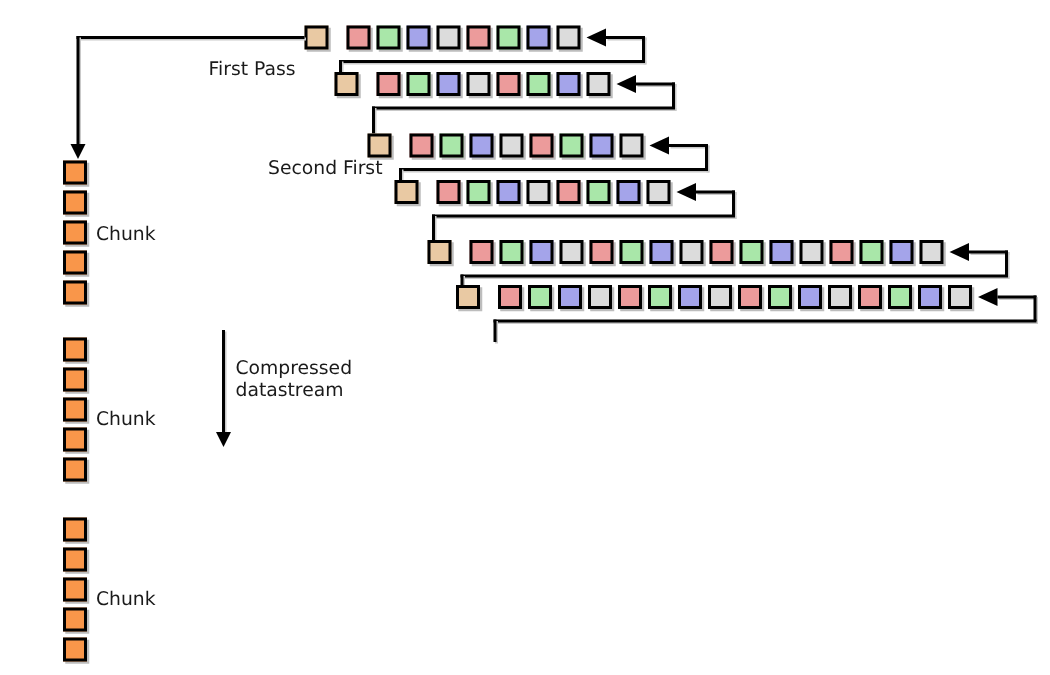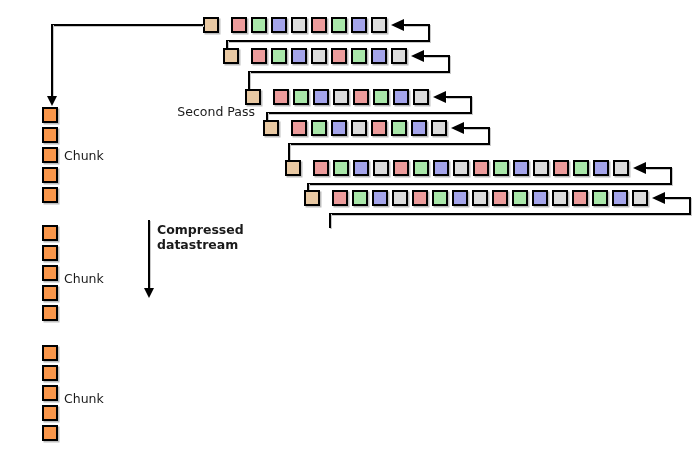--- a/index.html
+++ b/index.html
@@ -8,42 +8,43 @@
     font-family:"DejaVu Sans","Liberation Sans",sans-serif;color:#1a1a1a;
   }
   .lbl{position:absolute;font-size:12.5px;line-height:15px;white-space:nowrap;}
   .pass-lbl{text-align:right;}
   #lbl-first{left:97px;top:38px;width:100px;}
   #lbl-second{left:155px;top:104px;width:100px;}
   #lbl-third{left:182px;top:177px;width:100px;}
   #lbl-chunk1{left:64px;top:148px;}
   #lbl-chunk2{left:64px;top:271px;}
   #lbl-chunk3{left:64px;top:391px;}
-  #lbl-stream{left:157px;top:222px;font-weight:bold;}
+  #lbl-stream{left:157px;top:237px;}
   .sq{
     position:absolute;width:16px;height:16px;box-sizing:border-box;
     border:2px solid #000;box-shadow:1.5px 1.5px 0 #bdbdbd;
   }
   .ln{position:absolute;background:#000;box-shadow:1px 1px 0 #c9c9c9;}
   .ah-left{
     position:absolute;width:0;height:0;
     border-top:6px solid transparent;border-bottom:6px solid transparent;
     border-right:13px solid #000;
   }
   .ah-down{
     position:absolute;width:0;height:0;
     border-left:5px solid transparent;border-right:5px solid transparent;
     border-top:10px solid #000;
   }
 </style>
 </head>
 <body>
 
 <div id="diagram" class="canvas">
-  <div class="lbl pass-lbl" id="lbl-second">Second Pass</div>
+  <div class="lbl pass-lbl" id="lbl-first">First Pass</div>
+  <div class="lbl pass-lbl" id="lbl-second">Second First</div>
   <div class="lbl" id="lbl-chunk1">Chunk</div>
   <div class="lbl" id="lbl-chunk2">Chunk</div>
   <div class="lbl" id="lbl-chunk3">Chunk</div>
   <div class="lbl" id="lbl-stream">
     <div>Compressed</div>
     <div>datastream</div>
   </div>
   <div id="gen">
       <div class="sq" style="left: 203px; top: 17px; background: rgb(233, 201, 163);"></div>
       <div class="sq" style="left: 231px; top: 17px; background: rgb(236, 155, 155);"></div>

